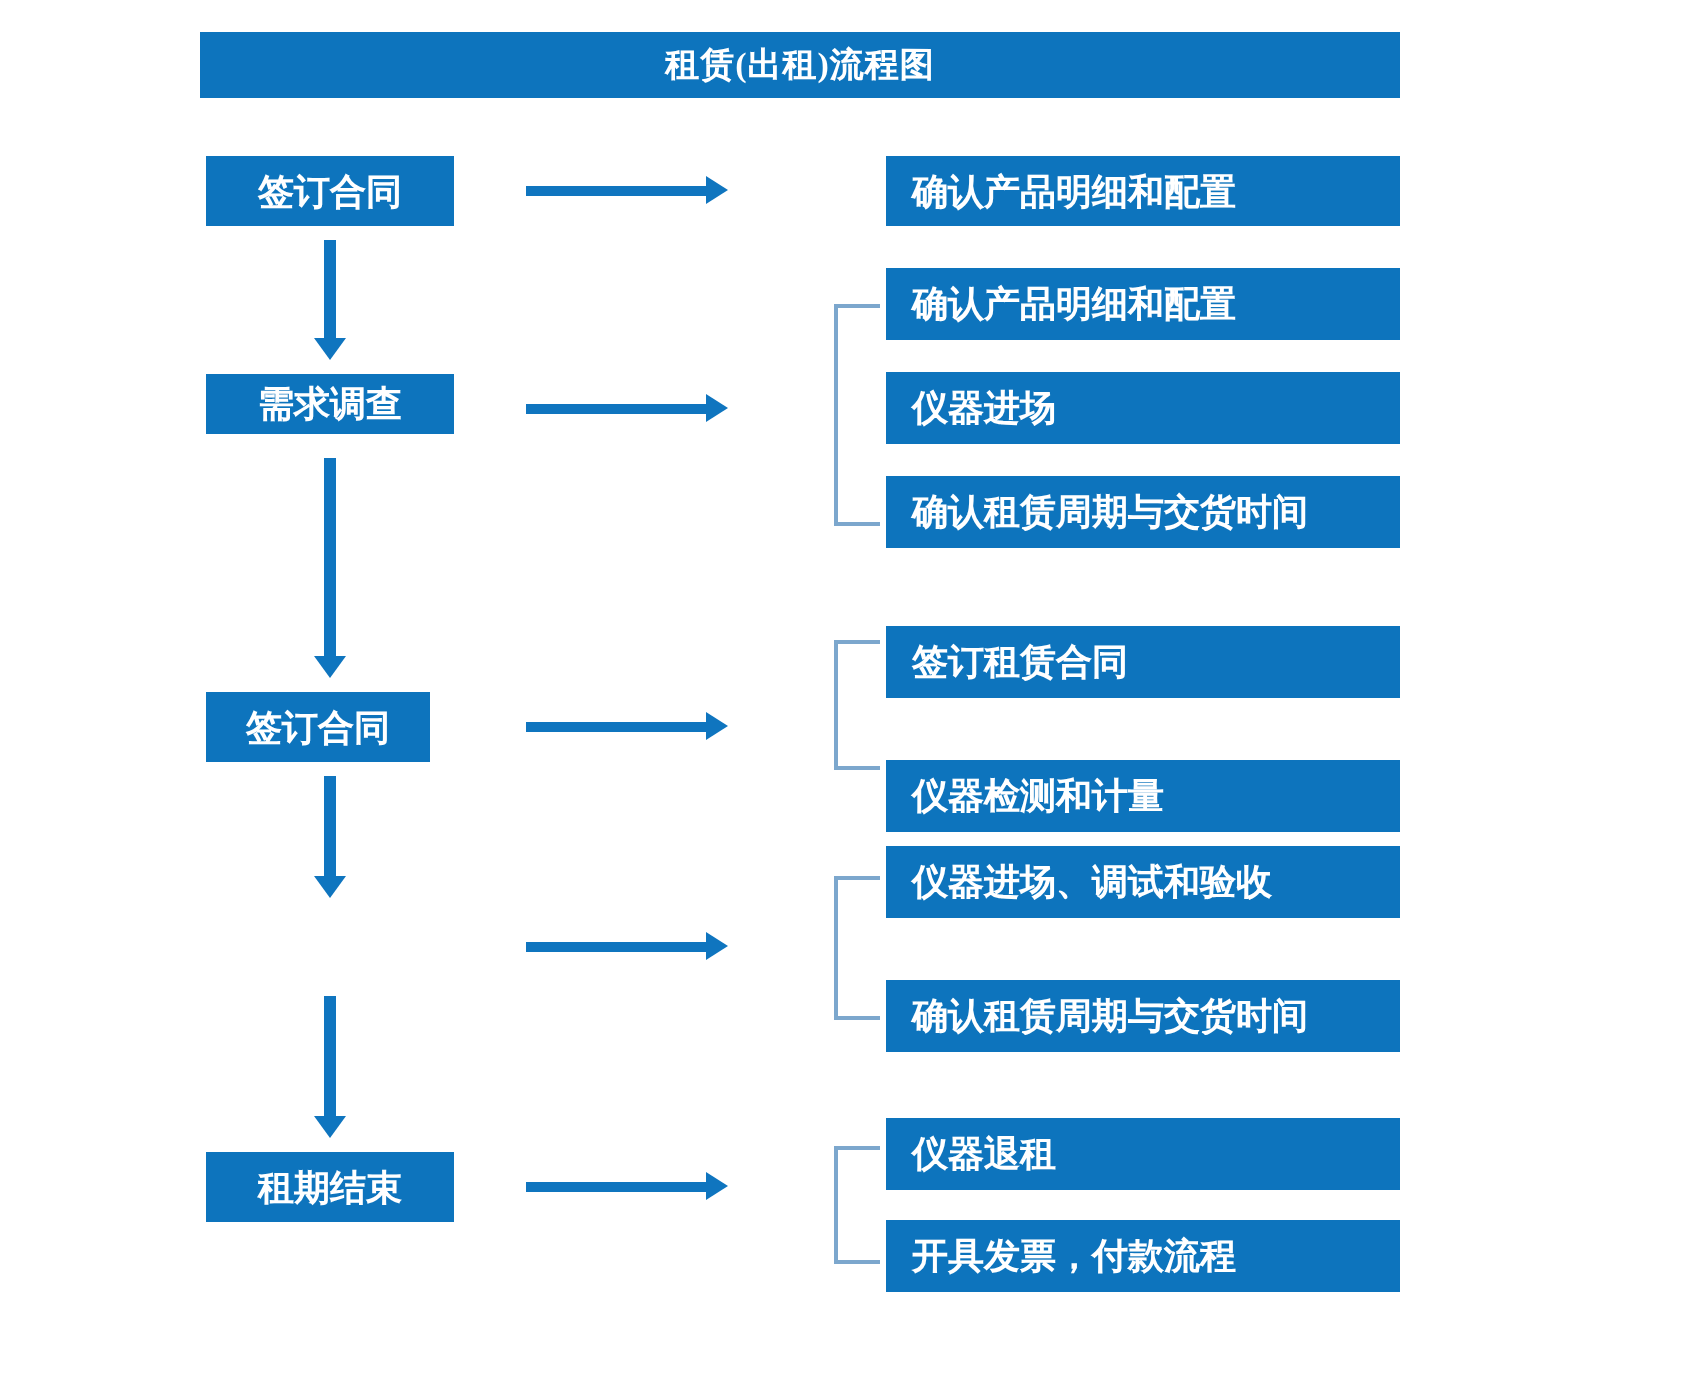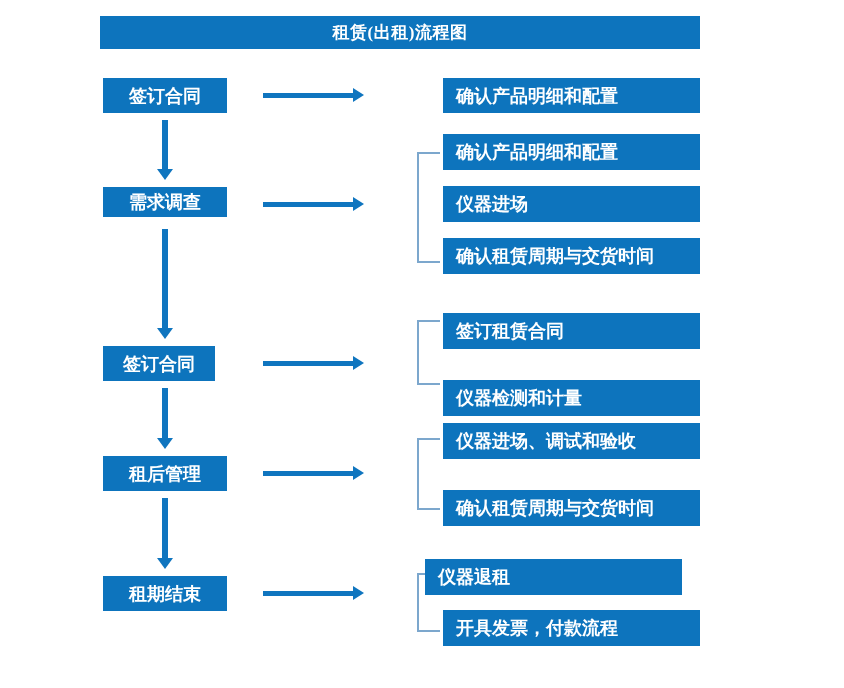--- a/index.html
+++ b/index.html
@@ -112,21 +112,20 @@
 <div id="canvas">
 
   <div class="title-bar">租赁(出租)流程图</div>
 
   <div class="box left-box" style="left:103px; top:78px; width:124px; height:35px;">签订合同</div>
 
   <div class="box left-box" style="left:103px; top:187px; width:124px; height:30px;">需求调查</div>
 
   <div class="box left-box" style="left:103px; top:346px; width:112px; height:35px;font-family:Liberation Mono, monospace;">签订合同</div>
 
-  <div class="box left-box" style="left:103px; top:456px; width:124px; height:35px;">租后管理</div>
 
   <div class="box left-box" style="left:103px; top:576px; width:124px; height:35px;">租期结束</div>
 
   <div class="v-arrow" style="left:157px; top:120px; height:60px;">
     <div class="shaft" style="height:49px;"></div>
     <div class="head" style="top:49px;"></div>
   </div>
 
   <div class="v-arrow" style="left:157px; top:229px; height:110px;">
     <div class="shaft" style="height:99px;"></div>
@@ -185,17 +184,17 @@
   <div class="box right-box" style="left:443px; top:238px; width:257px; height:36px;">确认租赁周期与交货时间</div>
 
   <div class="box right-box" style="left:443px; top:313px; width:257px; height:36px;">签订租赁合同</div>
 
   <div class="box right-box" style="left:443px; top:361px; width:257px; height:36px;margin-top:19px;">仪器检测和计量</div>
 
   <div class="box right-box" style="left:443px; top:423px; width:257px; height:36px;">仪器进场、调试和验收</div>
 
   <div class="box right-box" style="left:443px; top:490px; width:257px; height:36px;">确认租赁周期与交货时间</div>
 
-  <div class="box right-box" style="left:425px; top:559px; width:257px; height:36px;">仪器退租</div>
+  <div class="box right-box" style="left:443px; top:559px; width:257px; height:36px;">仪器退租</div>
 
   <div class="box right-box" style="left:443px; top:610px; width:257px; height:36px;">开具发票，付款流程</div>
 
 </div>
 
 </body></html>

